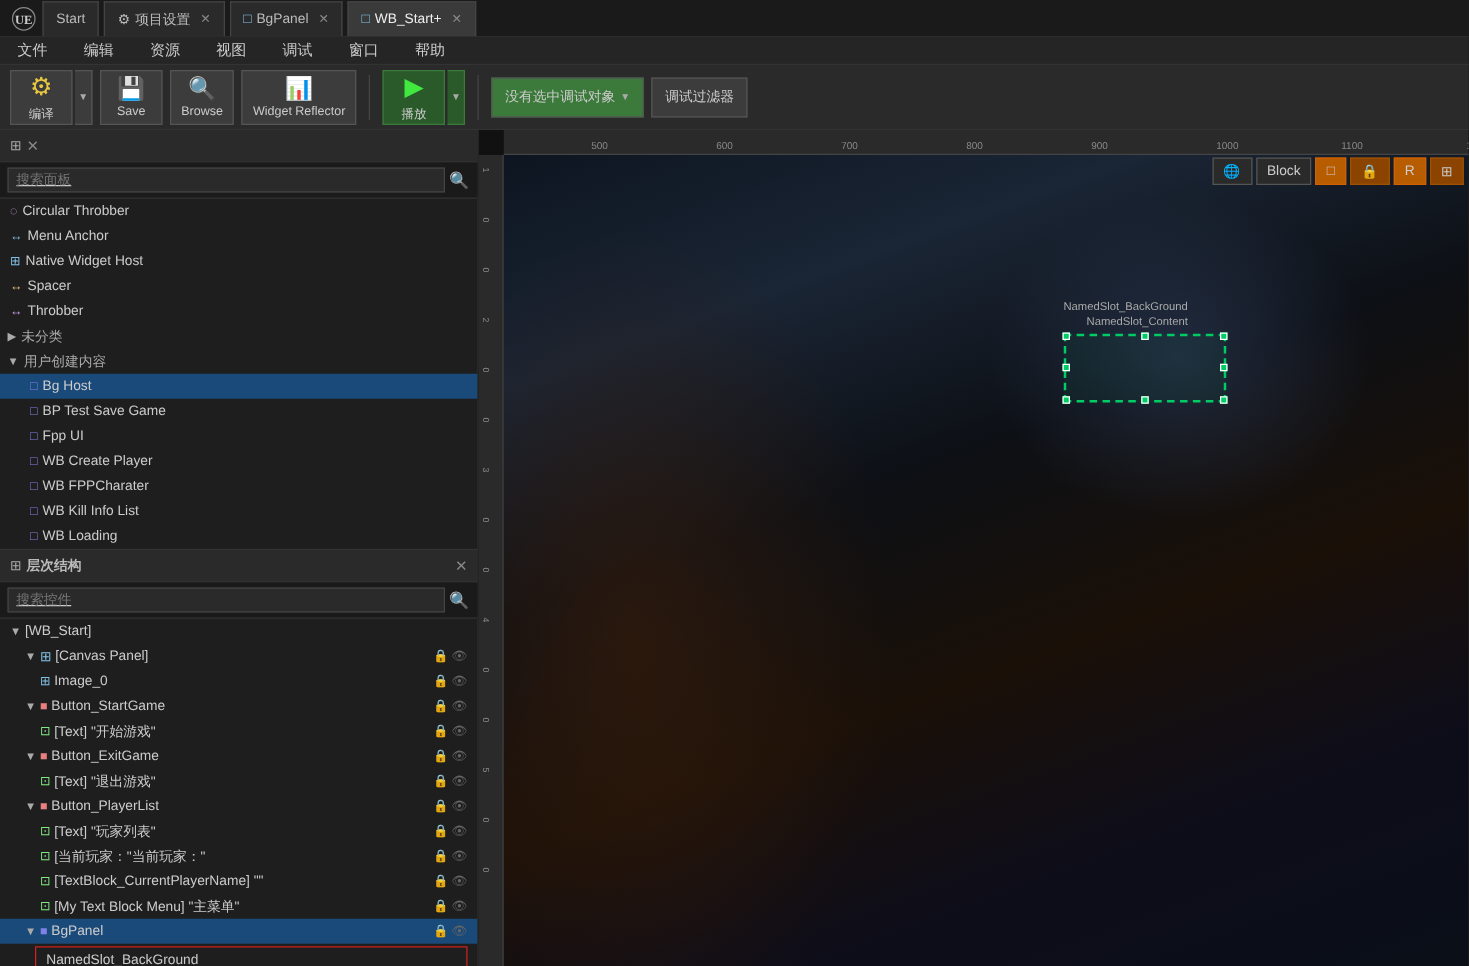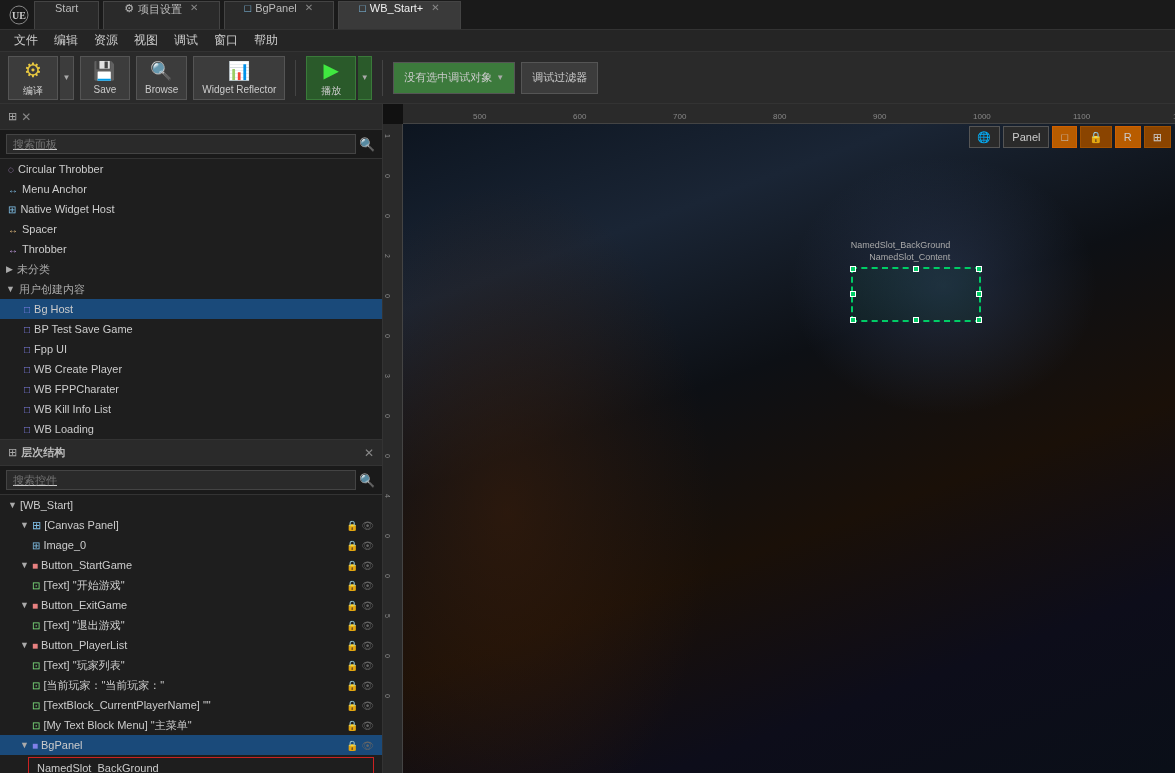--- a/index.html
+++ b/index.html
@@ -1,26 +1,26 @@
 <!DOCTYPE html>
 <html><head>
   <meta charset="utf-8">
   <style>
     * { box-sizing: border-box; margin: 0; padding: 0; }
     body { font-family: 'Segoe UI', Arial, sans-serif; font-size: 12px; background: #1a1a1a; color: #ccc; overflow: hidden; width: 1175px; height: 773px; }
 
     
     #titlebar { display: flex; align-items: center; background: #1a1a1a; height: 30px; padding: 0 8px; gap: 4px; border-bottom: 1px solid #333; }
     #titlebar .ue-logo { width: 22px; height: 22px; background: #1a1a1a; display: flex; align-items: center; justify-content: center; font-family: Liberation Serif, serif; }
-    .tab { display: flex; padding: 0 20px; height: 28px; background: #2a2a2a; border: 1px solid #444; border-bottom: none; font-size: 11px; color: #bbb; gap: 4px; cursor: pointer; }
+    .tab { display: flex; align-items: center; padding: 0 10px; height: 28px; background: #2a2a2a; border: 1px solid #444; border-bottom: none; font-size: 11px; color: #bbb; gap: 4px; cursor: pointer; }
     .tab.active { background: #3a3a3a; color: #eee; }
     .tab .close-x { color: #888; font-size: 10px; margin-left: 4px; }
 
     
-    #menubar { display: flex; align-items: center; background: #252525; height: 22px; padding: 0 6px; gap: 0; border-bottom: 1px solid #333; }
+    #menubar { display: flex; align-items: center; background: #252525; height: 22px; padding: 0 6px; gap: 13px; border-bottom: 1px solid #333; }
     .menu-item { padding: 2px 8px; color: #ccc; cursor: pointer; font-size: 12px; }
 
     
     #toolbar { display: flex; align-items: center; background: #2a2a2a; height: 52px; padding: 0 8px; gap: 6px; border-bottom: 1px solid #333; }
     .toolbar-btn { display: flex; flex-direction: column; align-items: center; justify-content: center; background: #3c3c3c; border: 1px solid #555; padding: 4px 8px; cursor: pointer; min-width: 50px; height: 44px; color: #ccc; font-size: 10px; gap: 2px; }
     .toolbar-btn-group { display: flex; align-items: center; gap: 2px; }
     .toolbar-separator { width: 1px; height: 36px; background: #444; margin: 0 4px; }
     .dropdown-btn { display: flex; align-items: center; background: #3c7a3c; border: 1px solid #555; padding: 4px 10px; cursor: pointer; height: 32px; color: #ccc; font-size: 11px; gap: 4px; }
     .debug-filter-btn { display: flex; align-items: center; background: #3c3c3c; border: 1px solid #555; padding: 4px 10px; cursor: pointer; height: 32px; color: #ccc; font-size: 11px; gap: 4px; }
 
@@ -473,21 +473,21 @@
           <div>NamedSlot_Content</div>
         </div>
       </div>
     </div>
 
     <div class="viewport-toolbar">
       <div class="vp-btn">
         <span>🌐</span>
       </div>
       <div class="vp-btn">
-        <span>Panel</span>
+        <span>Block</span>
       </div>
       <div class="vp-btn orange">
         <span>□</span>
       </div>
       <div class="vp-btn orange-dark">
         <span>🔒</span>
       </div>
       <div class="vp-btn orange">
         <span>R</span>
       </div>

